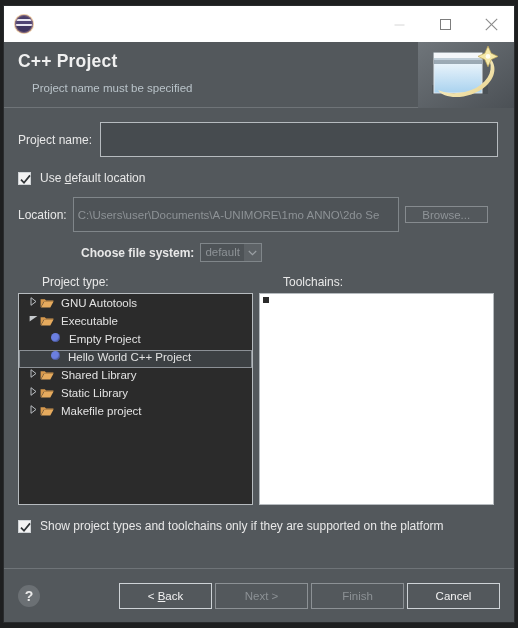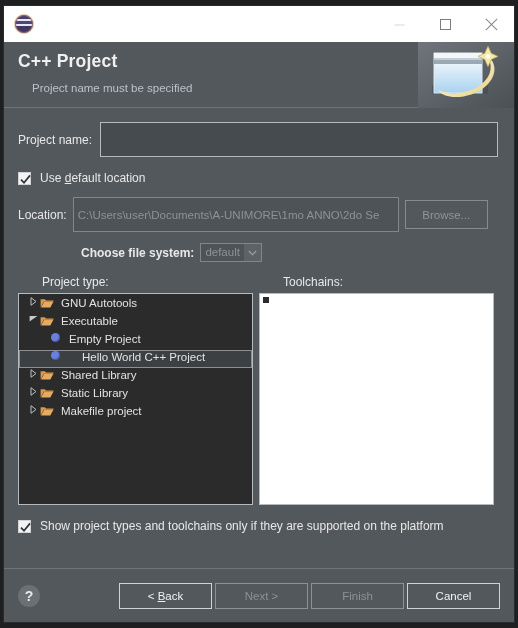--- a/index.html
+++ b/index.html
@@ -129,21 +129,21 @@
     padding: 0 4px;
     outline: none;
   }
   .tinput.disabled {
     color: #8d9296;
     border-color: #80868a;
     background: #4e5357;
   }
 
   .btn {
-    height: 29px;
+    height: 17px;
     background: #53585c;
     border: 1px solid #c3c8cc;
     color: #f0f0f0;
     font-size: 11.5px;
     font-family: "Liberation Sans", sans-serif;
     padding: 0 10px;
   }
   .btn.disabled {
     color: #8f9498;
     border-color: #868b8f;
@@ -406,21 +406,21 @@
             <div class="tnode lvl2">
               <span class="tdot">
                 <i></i>
               </span>
               <span style="margin-left: 3px;">Empty Project</span>
             </div>
             <div class="tnode selected lvl2">
               <span class="tdot">
                 <i></i>
               </span>
-              <span style="margin-left: 16px;">Hello World C++ Project</span>
+              <span style="margin-left: 2px;">Hello World C++ Project</span>
             </div>
             <div class="tnode">
               <span class="twist">
                 <svg width="7" height="9" viewBox="0 0 7 9" aria-hidden="true">
                   <polygon points="1,0.7 6,4.5 1,8.3" fill="none" stroke="#b9bdc1" stroke-width="1"></polygon>
                 </svg>
               </span>
               <span class="tfolder">
                 <svg width="14" height="12" viewBox="0 0 14 12" aria-hidden="true">
                   <path d="M0.6 2.2 h4.2 l1.2 1.4 h7.4 v1.1 h-9.6 l-3.2 5.9 Z" fill="#d89a4e"></path>

